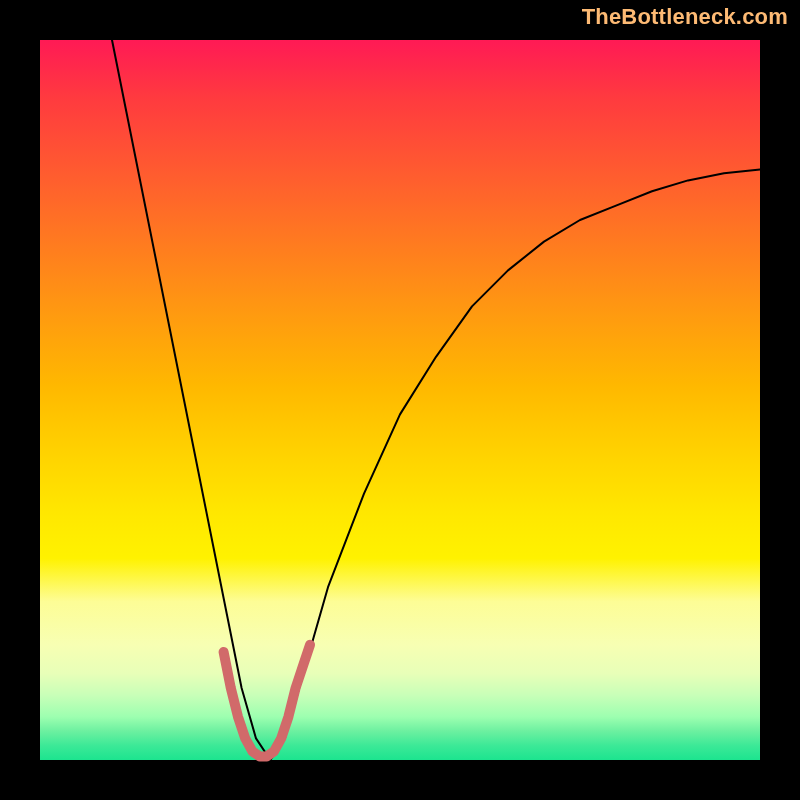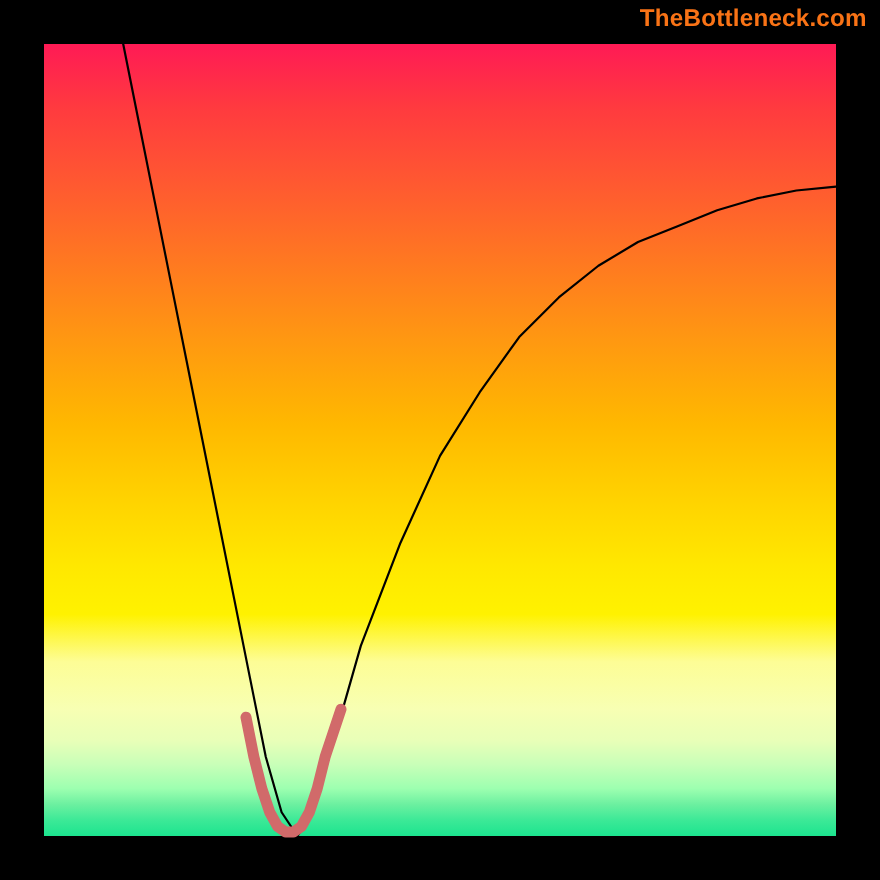--- a/index.html
+++ b/index.html
@@ -42,21 +42,21 @@
       #1ce48f 100%
     );
   }
   .watermark {
     position: absolute;
     top: 4px;
     right: 12px;
     font-family: Arial, Helvetica, sans-serif;
     font-size: 22px;
     font-weight: 600;
-    color: #f97316;
+    color: #fdba74;
     letter-spacing: 0.2px;
     user-select: none;
   }
   svg.curve {
     position: absolute;
     left: 0;
     top: 0;
     width: 720px;
     height: 720px;
     overflow: visible;

